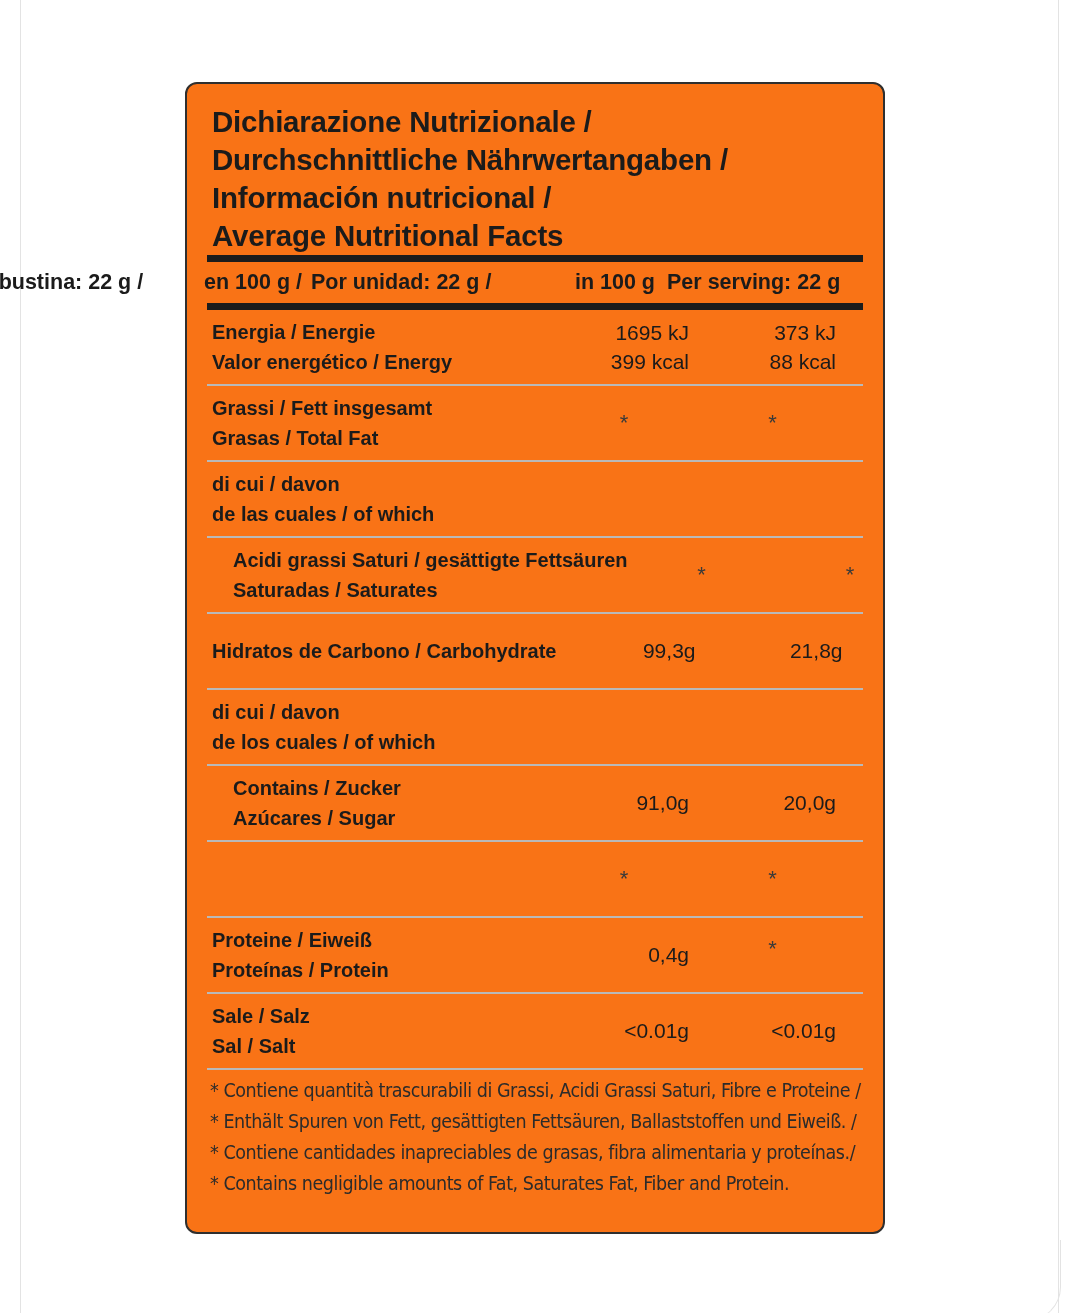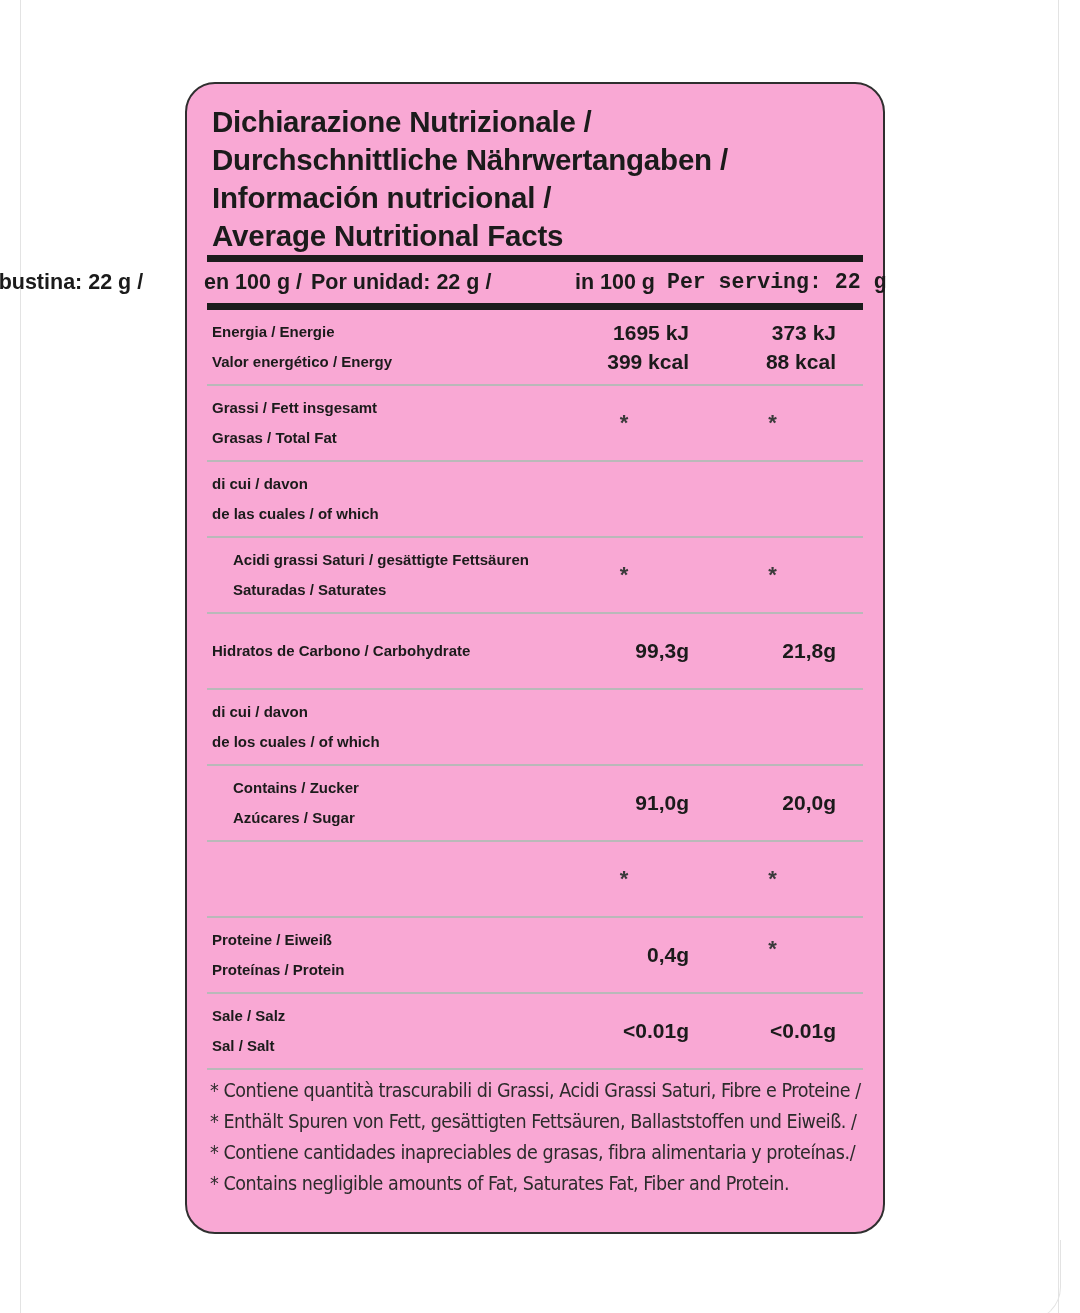--- a/index.html
+++ b/index.html
@@ -41,22 +41,22 @@
 
   
   #nutrition-card {
     position: absolute;
     left: 185px;
     top: 82px;
     width: 700px;
     height: 1152px;
     box-sizing: border-box;
     border: 2px solid #2f2f2f;
-    border-radius: 30px;
-    background: #f9a8d4;
+    border-radius: 12px;
+    background: #f97316;
   }
 
   .card-inner {
     position: absolute;
     left: 20px;
     right: 20px;
     top: 0;
   }
 
   
@@ -105,34 +105,34 @@
   }
   .serving-col-a {
     width: 148px;
     text-align: right;
     padding-right: 9px;
   }
   .serving-col-b {
     width: 196px;
     text-align: left;
   }
-  .serving-row.last .serving-col-b { padding-left: 3px; font-family: Liberation Mono, monospace; }
+  .serving-row.last .serving-col-b { padding-left: 3px; }
 
   
   .nutrient-row {
     display: flex;
     align-items: center;
     min-height: 62px;
     padding: 4px 0 4px 0;
   }
   .nutrient-row.tall { min-height: 66px; }
 
   .nutrient-label {
     flex: 1 1 auto;
-    font-size: 15px;
+    font-size: 20px;
     font-weight: bold;
     color: #1b1b1b;
     line-height: 30px;
     padding-left: 5px;
   }
   .nutrient-label .lbl-line { white-space: nowrap; display: block; }
   .nutrient-label.indent { padding-left: 26px; }
 
   .nutrient-values {
     display: flex;
@@ -145,21 +145,21 @@
     color: #1b1b1b;
     line-height: 29px;
     text-align: right;
     padding-right: 9px;
     box-sizing: border-box;
   }
   .val-col.second {
     width: 165px;
     padding-right: 27px;
   }
-  .val-col .vline { display: block; white-space: nowrap; font-weight: bold; }
+  .val-col .vline { display: block; white-space: nowrap; }
   .val-col.star {
     text-align: center;
     padding-right: 0;
     font-size: 20px;
   }
   .val-col.star.second { text-align: center; padding-right: 16px; }
   .star-glyph {
     font-size: 22px;
     line-height: 18px;
     color: #3a3a3a;

